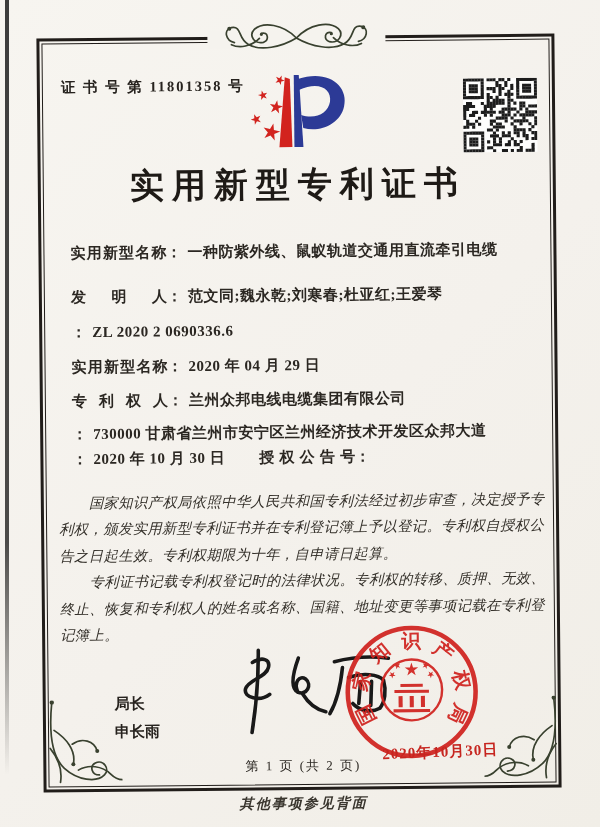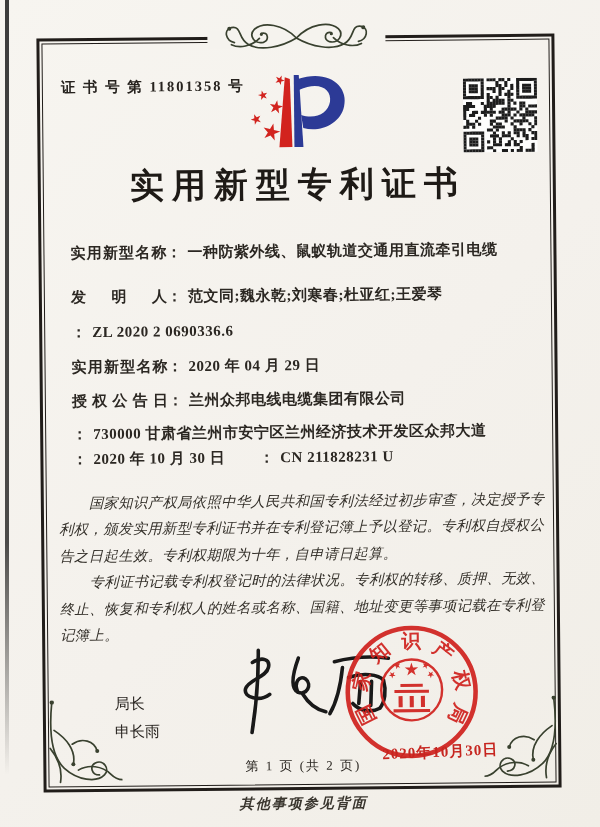--- a/index.html
+++ b/index.html
@@ -36,21 +36,21 @@
       flex:none;}
   .fsep{flex:none;margin-right:6px;}
   .fval{letter-spacing:.5px;}
   .addr .fval{max-width:398px;}
   .grant2{margin-left:34px;display:flex;}
   
   .paras{position:absolute;left:58px;top:488px;width:486px;font-size:14.3px;
       font-style:italic;line-height:1.85;color:#34302a;}
   .paras p{margin:0;text-indent:2.1em;letter-spacing:.4px;}
   
-  .comm{position:absolute;left:112px;top:688px;font-size:15px;font-weight:normal;
+  .comm{position:absolute;left:112px;top:688px;font-size:15px;font-weight:bold;
       line-height:28px;}
   .autograph{position:absolute;left:226px;top:646px;width:180px;height:96px;}
   .autograph path{stroke:#191919;stroke-width:3.6;fill:none;stroke-linecap:round;
       stroke-linejoin:round;}
   
   .seal{position:absolute;left:340px;top:624px;width:138px;height:138px;opacity:.93;}
   .seal-char{font-size:19px;font-weight:bold;fill:#d0231f;
       font-family:"Liberation Serif",serif;}
   .seal-date{position:absolute;left:352px;top:744px;width:170px;text-align:center;
       color:#c6251f;font-size:15px;font-weight:bold;letter-spacing:1px;
@@ -448,34 +448,34 @@
     <div class="frow" style="margin-bottom:13px">
           <span class="fsep">：</span>
       <span class="fval">ZL 2020 2 0690336.6</span>
     </div>
     <div class="frow" style="margin-bottom:12px">
       <span class="flabel">实用新型名称</span>
           <span class="fsep">：</span>
       <span class="fval">2020 年 04 月 29 日</span>
     </div>
     <div class="frow" style="margin-bottom:11px">
-      <span class="flabel">授权公告日</span>
+      <span class="flabel">专利权人</span>
           <span class="fsep">：</span>
       <span class="fval">兰州众邦电线电缆集团有限公司</span>
     </div>
     <div class="frow addr" style="margin-bottom:3px">
           <span class="fsep">：</span>
       <span class="fval">730000 甘肃省兰州市安宁区兰州经济技术开发区众邦大道</span>
     </div>
     <div class="frow">
           <span class="fsep">：</span>
       <span class="fval">2020 年 10 月 30 日</span>
       <span class="grant2">
+        <span class="flabel">授权公告号</span>
             <span class="fsep">：</span>
-        <span class="fval">CN 211828231 U</span>
       </span>
     </div>
   </div>
 
   <div class="paras">
     <p>国家知识产权局依照中华人民共和国专利法经过初步审查，决定授予专利权，颁发实用新型专利证书并在专利登记簿上予以登记。专利权自授权公告之日起生效。专利权期限为十年，自申请日起算。</p>
     <p>专利证书记载专利权登记时的法律状况。专利权的转移、质押、无效、终止、恢复和专利权人的姓名或名称、国籍、地址变更等事项记载在专利登记簿上。</p>
   </div>
 
   <div class="comm">

